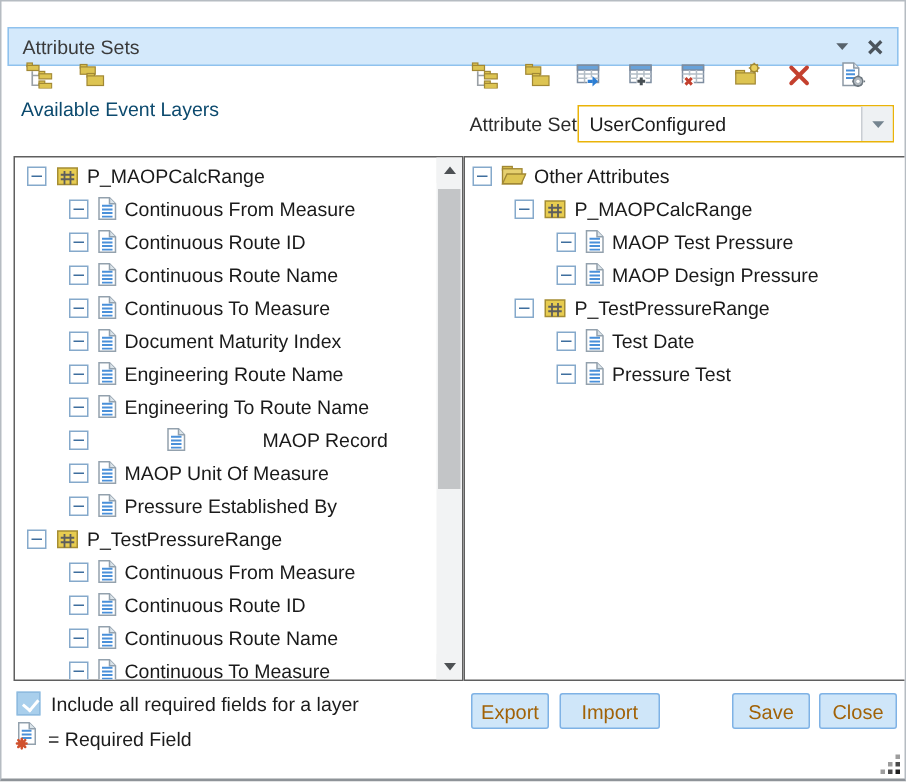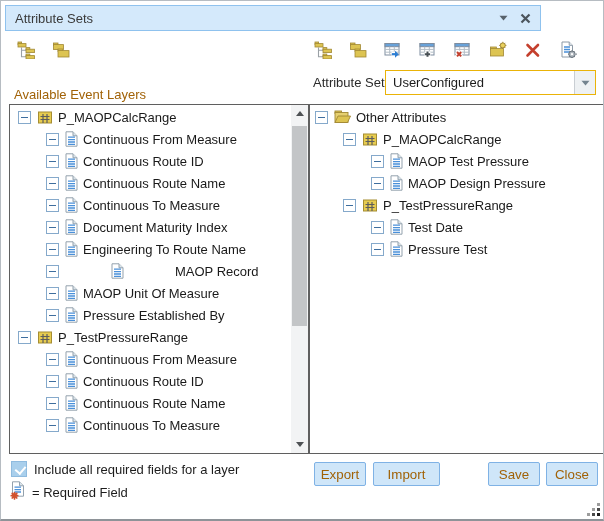--- a/index.html
+++ b/index.html
@@ -4,33 +4,33 @@
 <style>
   html,body{margin:0;padding:0;background:#fff;}
   .dialog{
     position:relative;width:604px;height:521px;box-sizing:border-box;
     background:#fff;border:1px solid #b6bcc2;border-bottom:2px solid #8e9398;
     font-family:"Liberation Sans",sans-serif;font-size:13px;color:#1c1c1c;
     overflow:hidden;
   }
   
   .titlebar{
-    position:absolute;left:4px;top:4px;width:536px;height:26px;box-sizing:border-box;
+    position:absolute;left:4px;top:17px;width:594px;height:26px;box-sizing:border-box;
     background:#d4e9fb;border:1px solid #8fc2ee;
     display:flex;align-items:center;padding:0 9px;color:#3a3a3a;
   }
   .tb-right{margin-left:auto;display:flex;align-items:center;gap:12px;}
   .tb-btn{display:flex;align-items:center;cursor:pointer;}
   
   .tbgroup{position:absolute;top:40px;display:flex;gap:17px;}
   #toolbarLeft{left:16px;}
   #toolbarRight{left:313px;}
   .tool{width:18px;height:18px;cursor:pointer;display:inline-flex;}
   
-  .heading-left{position:absolute;left:13px;top:86px;color:#a16207;}
+  .heading-left{position:absolute;left:13px;top:64px;color:#0c4a6e;}
   .attr-label{position:absolute;left:312px;top:74px;color:#2b2b2b;}
   .combo{
     position:absolute;left:384px;top:69px;width:211px;height:25px;box-sizing:border-box;
     border:1px solid #eab308;background:#fff;display:flex;align-items:center;
     padding-left:7px;cursor:pointer;
   }
   .combo-btn{
     margin-left:auto;width:21px;height:100%;background:#eef1f3;border-left:1px solid #c9ced3;
     display:flex;align-items:center;justify-content:center;box-sizing:border-box;
   }
@@ -274,20 +274,31 @@
         <div class="trow" style="padding-left: 36px;">
           <span class="expand"></span>
           <span class="nicon">
             <svg width="13" height="16" viewBox="0 0 13 16">
               <path d="M1 0.8 h7 l4 4 v10.4 H1 Z" fill="#fff" stroke="#93a1ad" stroke-width="1"></path>
               <path d="M8 0.8 v4 h4" fill="#dbe4ea" stroke="#93a1ad" stroke-width="1"></path>
               <path d="M3 6.2 h7 M3 8.6 h7 M3 11 h7 M3 13.4 h7" stroke="#4a90d9" stroke-width="1.3"></path>
             </svg>
           </span>
           <span class="tlabel">Document Maturity Index</span>
+        </div>
+        <div class="trow" style="padding-left: 36px;">
+          <span class="expand"></span>
+          <span class="nicon">
+            <svg width="13" height="16" viewBox="0 0 13 16">
+              <path d="M1 0.8 h7 l4 4 v10.4 H1 Z" fill="#fff" stroke="#93a1ad" stroke-width="1"></path>
+              <path d="M8 0.8 v4 h4" fill="#dbe4ea" stroke="#93a1ad" stroke-width="1"></path>
+              <path d="M3 6.2 h7 M3 8.6 h7 M3 11 h7 M3 13.4 h7" stroke="#4a90d9" stroke-width="1.3"></path>
+            </svg>
+          </span>
+          <span class="tlabel">Engineering Route Name</span>
         </div>
         <div class="trow" style="padding-left: 36px;">
           <span class="expand"></span>
           <span class="nicon">
             <svg width="13" height="16" viewBox="0 0 13 16">
               <path d="M1 0.8 h7 l4 4 v10.4 H1 Z" fill="#fff" stroke="#93a1ad" stroke-width="1"></path>
               <path d="M8 0.8 v4 h4" fill="#dbe4ea" stroke="#93a1ad" stroke-width="1"></path>
               <path d="M3 6.2 h7 M3 8.6 h7 M3 11 h7 M3 13.4 h7" stroke="#4a90d9" stroke-width="1.3"></path>
             </svg>
           </span>

